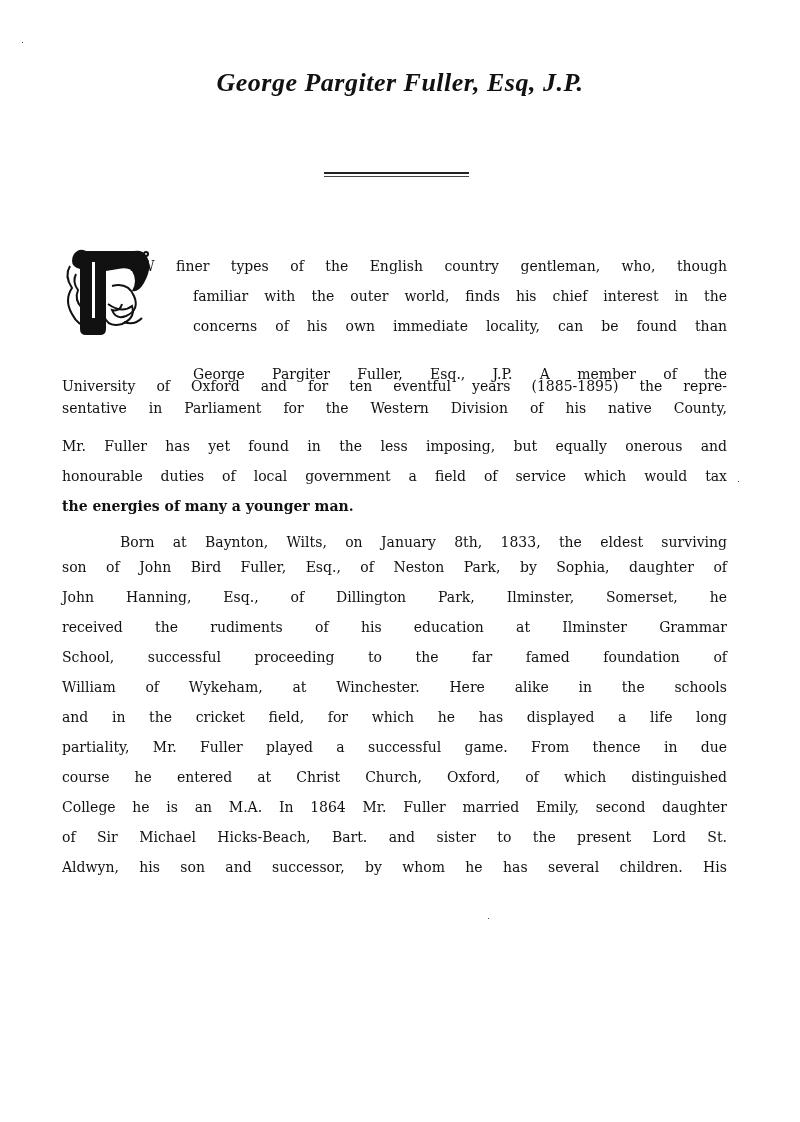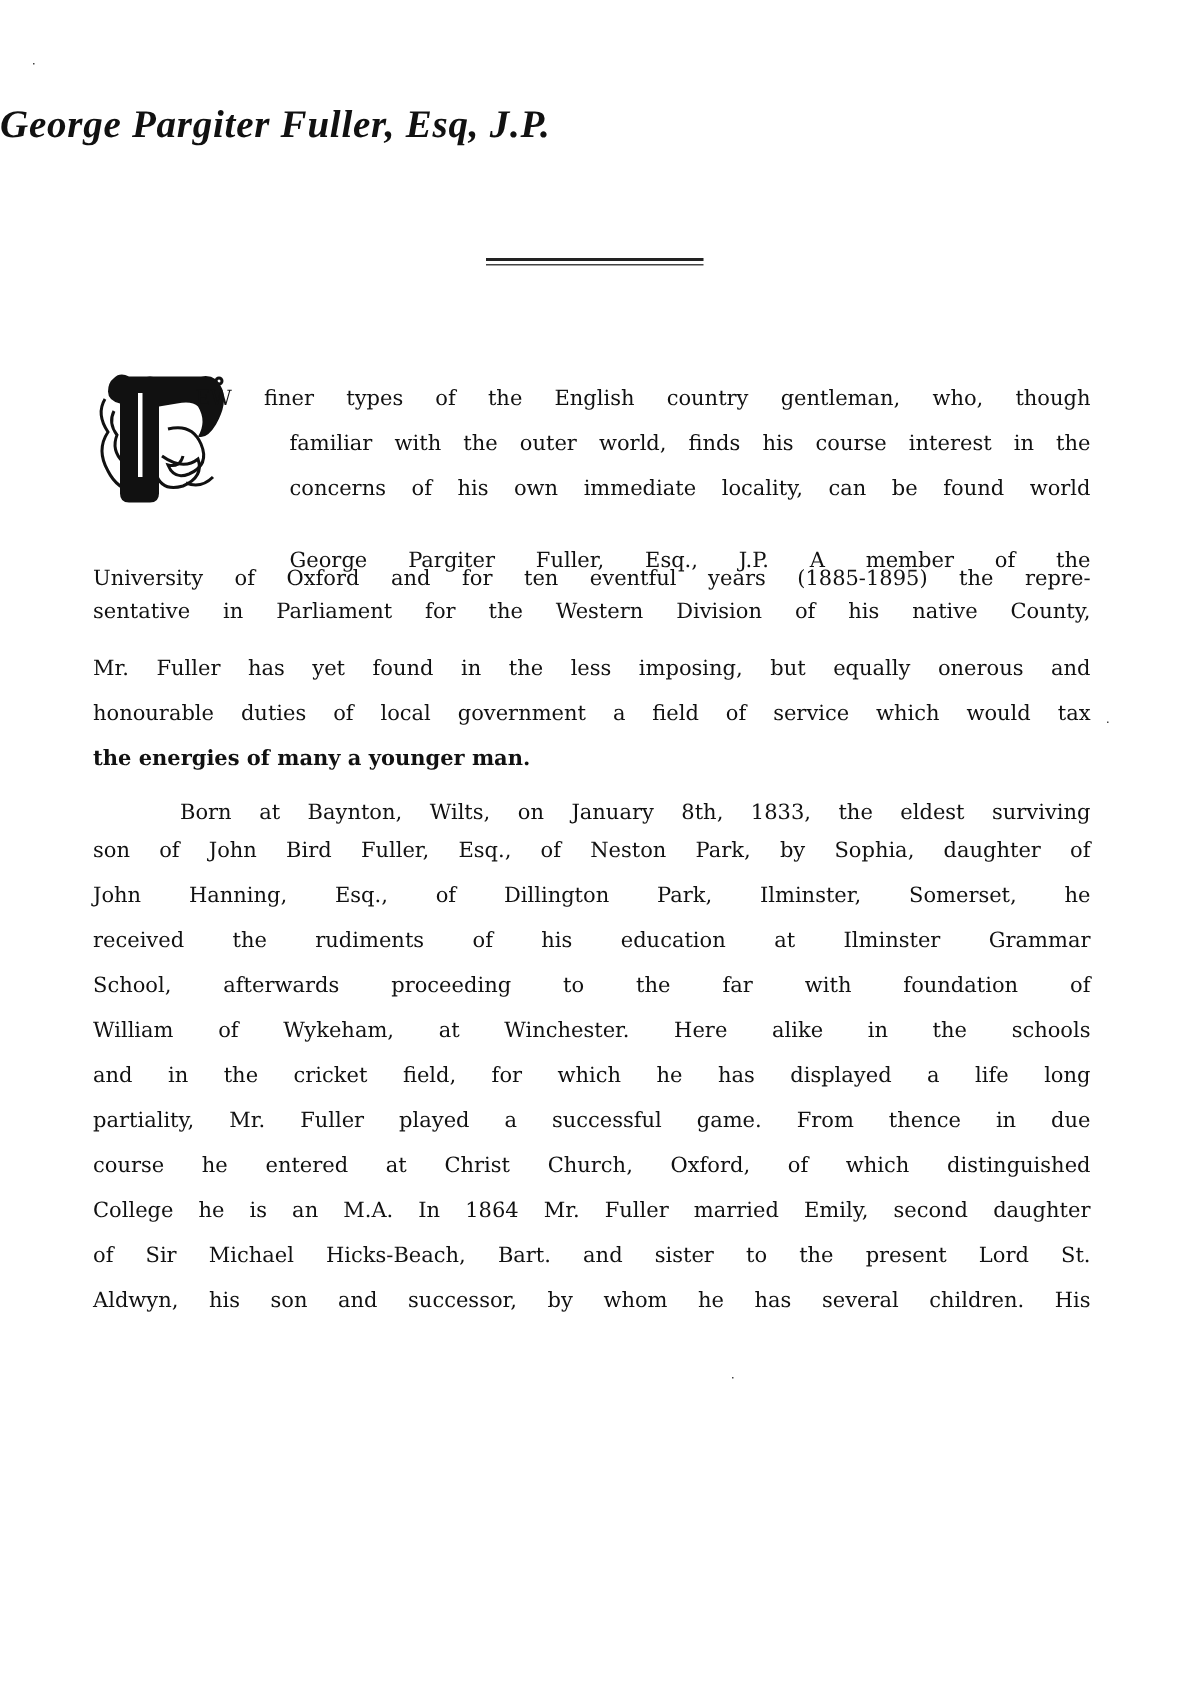--- a/index.html
+++ b/index.html
@@ -1,18 +1,18 @@
 <!DOCTYPE html>
 <html><head>
 <meta charset="utf-8">
 <style>
   html, body { margin: 0; padding: 0; background: #ffffff; }
   body { width: 800px; height: 1122px; position: relative; overflow: hidden;
          font-family: "DejaVu Serif", "Liberation Serif", serif; color: #111; }
-  .title { position: absolute; top: 68px; left: 0; width: 800px; text-align: left;
+  .title { position: absolute; top: 68px; left: 0; width: 800px; text-align: center;
            font-family: "Liberation Serif", serif; font-style: italic; font-weight: bold;
            font-size: 26px; letter-spacing: 0.5px; color: #111; }
   .rule { position: absolute; left: 324px; top: 172px; width: 145px; height: 0;
           border-top: 2px solid #222; }
   .rule2 { position: absolute; left: 324px; top: 176px; width: 145px; height: 0;
            border-top: 1px solid #444; }
   .line { position: absolute; left: 62px; width: 665px; font-size: 14px;
           line-height: 20px; text-align: justify; text-align-last: justify;
           white-space: nowrap; }
   .line.last { text-align-last: left; font-weight: bold; }
@@ -36,34 +36,34 @@
     <path d="M30 10 q8 -8 16 0 q4 6 -2 10"></path>
     <path d="M58 14 q10 -10 22 -2"></path>
     <circle cx="84" cy="8" r="2"></circle>
     <circle cx="20" cy="10" r="3"></circle>
   </g>
   <path d="M14 6 q4 -4 10 -1 l48 0 q10 -2 14 8 q4 10 -4 24 q-6 10 -12 8 q6 -10 0 -20 q-4 -4 -14 -2 l-12 2 l0 58 q0 6 -6 6 l-14 0 q-6 0 -6 -6 l0 -60 q-8 -2 -8 -8 q0 -6 4 -9 z" fill="#111"></path>
   <rect x="30" y="16" width="3" height="56" fill="#fff"></rect>
 </svg>
 
 <div class="line" style="left:130px;width:597px;top:256px">EW finer types of the English country gentleman, who, though</div>
-<div class="line" style="left:193px;width:534px;top:286px">familiar with the outer world, finds his course interest in the</div>
-<div class="line" style="left:193px;width:534px;top:316px">concerns of his own immediate locality, can be found world</div>
+<div class="line" style="left:193px;width:534px;top:286px">familiar with the outer world, finds his chief interest in the</div>
+<div class="line" style="left:193px;width:534px;top:316px">concerns of his own immediate locality, can be found than</div>
 <div class="line" style="left:193px;width:534px;top:364px">George Pargiter Fuller, Esq., J.P. A member of the</div>
 <div class="line" style="top:376px">University of Oxford and for ten eventful years (1885-1895) the repre-</div>
 <div class="line" style="top:398px">sentative in Parliament for the Western Division of his native County,</div>
 <div class="line" style="top:436px">Mr. Fuller has yet found in the less imposing, but equally onerous and</div>
 <div class="line" style="top:466px">honourable duties of local government a field of service which would tax</div>
 <div class="line last" style="top:496px">the energies of many a younger man.</div>
 
 <div class="line" style="left:120px;width:607px;top:532px">Born at Baynton, Wilts, on January 8th, 1833, the eldest surviving</div>
 <div class="line" style="top:557px">son of John Bird Fuller, Esq., of Neston Park, by Sophia, daughter of</div>
 <div class="line" style="top:587px">John Hanning, Esq., of Dillington Park, Ilminster, Somerset, he</div>
 <div class="line" style="top:617px">received the rudiments of his education at Ilminster Grammar</div>
-<div class="line" style="top:647px">School, afterwards proceeding to the far with foundation of</div>
+<div class="line" style="top:647px">School, successful proceeding to the far famed foundation of</div>
 <div class="line" style="top:677px">William of Wykeham, at Winchester. Here alike in the schools</div>
 <div class="line" style="top:707px">and in the cricket field, for which he has displayed a life long</div>
 <div class="line" style="top:737px">partiality, Mr. Fuller played a successful game. From thence in due</div>
 <div class="line" style="top:767px">course he entered at Christ Church, Oxford, of which distinguished</div>
 <div class="line" style="top:797px">College he is an M.A. In 1864 Mr. Fuller married Emily, second daughter</div>
 <div class="line" style="top:827px">of Sir Michael Hicks-Beach, Bart. and sister to the present Lord St.</div>
 <div class="line" style="top:857px">Aldwyn, his son and successor, by whom he has several children. His</div>
 
 <div class="speck" style="left:22px;top:42px"></div>
 <div class="speck" style="left:738px;top:481px"></div>

